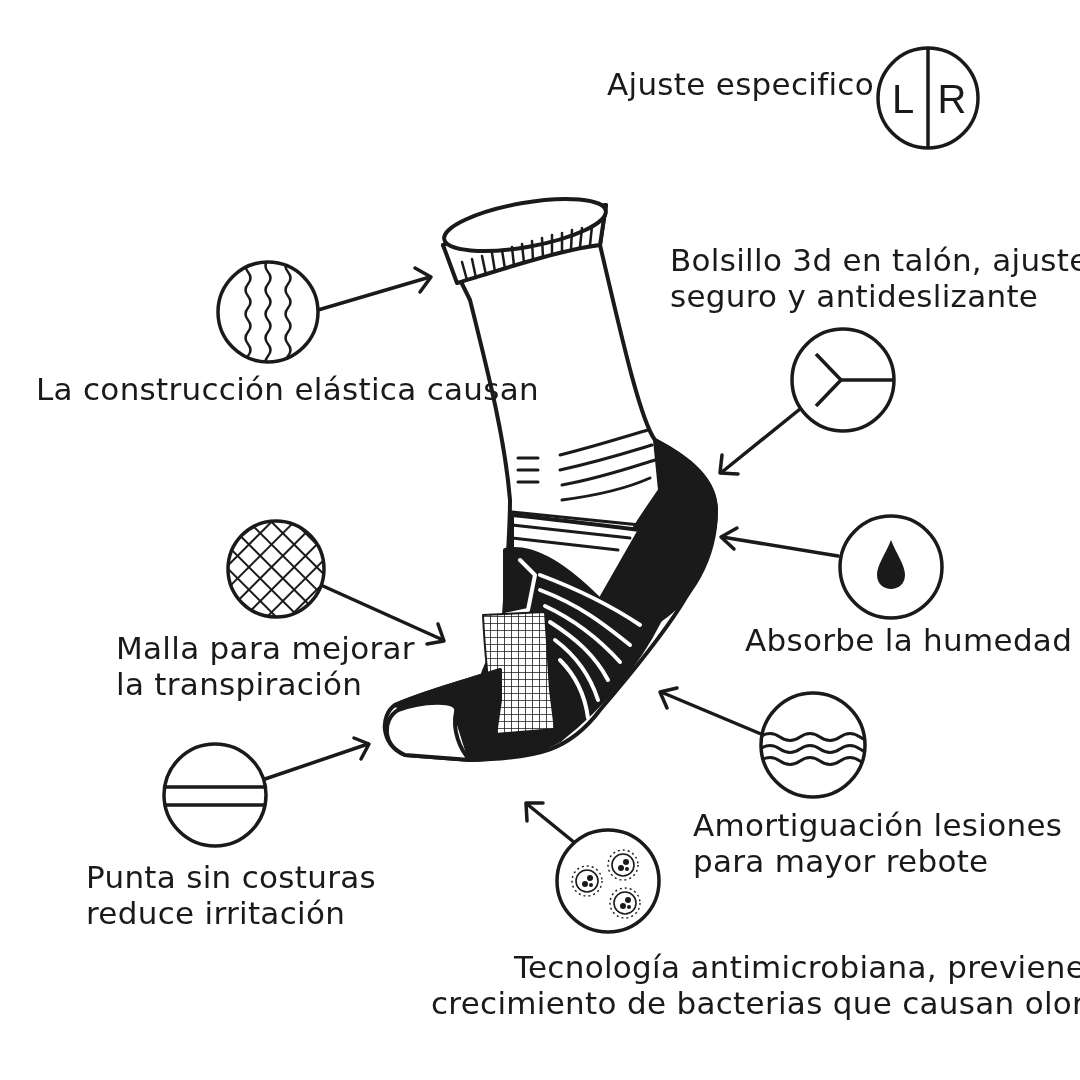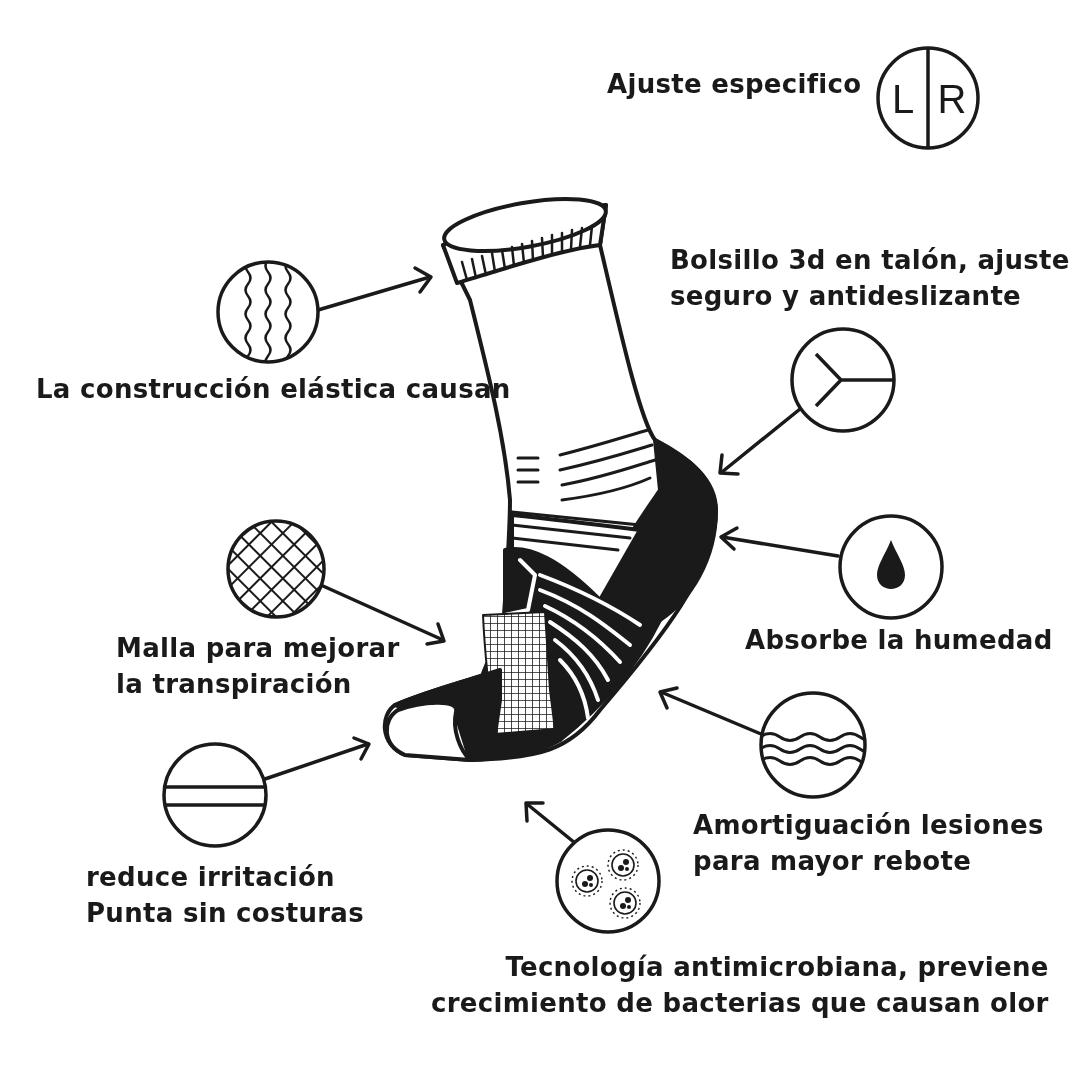--- a/index.html
+++ b/index.html
@@ -1,18 +1,18 @@
 <!DOCTYPE html>
 <html><head>
 <meta charset="utf-8">
 <style>
   html, body { margin:0; padding:0; background:#ffffff; }
   body { width:1080px; height:1080px; position:relative; overflow:hidden;
          font-family: "DejaVu Sans", "Liberation Sans", sans-serif; color:#1a1a1a; }
-  .label { position:absolute; font-size:26px; line-height:36px; letter-spacing:0.3px; white-space:nowrap;font-weight:bold; }
+  .label { position:absolute; font-size:31px; line-height:36px; letter-spacing:0.3px; white-space:nowrap; }
   .label span { display:block; }
   svg.art { position:absolute; left:0; top:0; width:1080px; height:1080px; }
 </style>
 </head>
 <body>
 
 <svg class="art" viewBox="0 0 1080 1080" xmlns="http://www.w3.org/2000/svg">
   <defs>
     <pattern id="grid" width="7" height="7" patternUnits="userSpaceOnUse">
       <rect width="7" height="7" fill="#fff"></rect>
@@ -206,20 +206,20 @@
   <span>Malla para mejorar</span>
   <span>la transpiración</span>
 </div>
 
 <div class="label" style="left:693px; top:807px;">
   <span>Amortiguación lesiones</span>
   <span>para mayor rebote</span>
 </div>
 
 <div class="label" style="left:86px; top:859px;">
+  <span>Punta sin costuras</span>
   <span>reduce irritación</span>
-  <span>Punta sin costuras</span>
 </div>
 
 <div class="label" style="left:431px; top:949px;text-align:right;">
   <span>Tecnología antimicrobiana, previene</span>
   <span>crecimiento de bacterias que causan olor</span>
 </div>
 
 </body></html>

